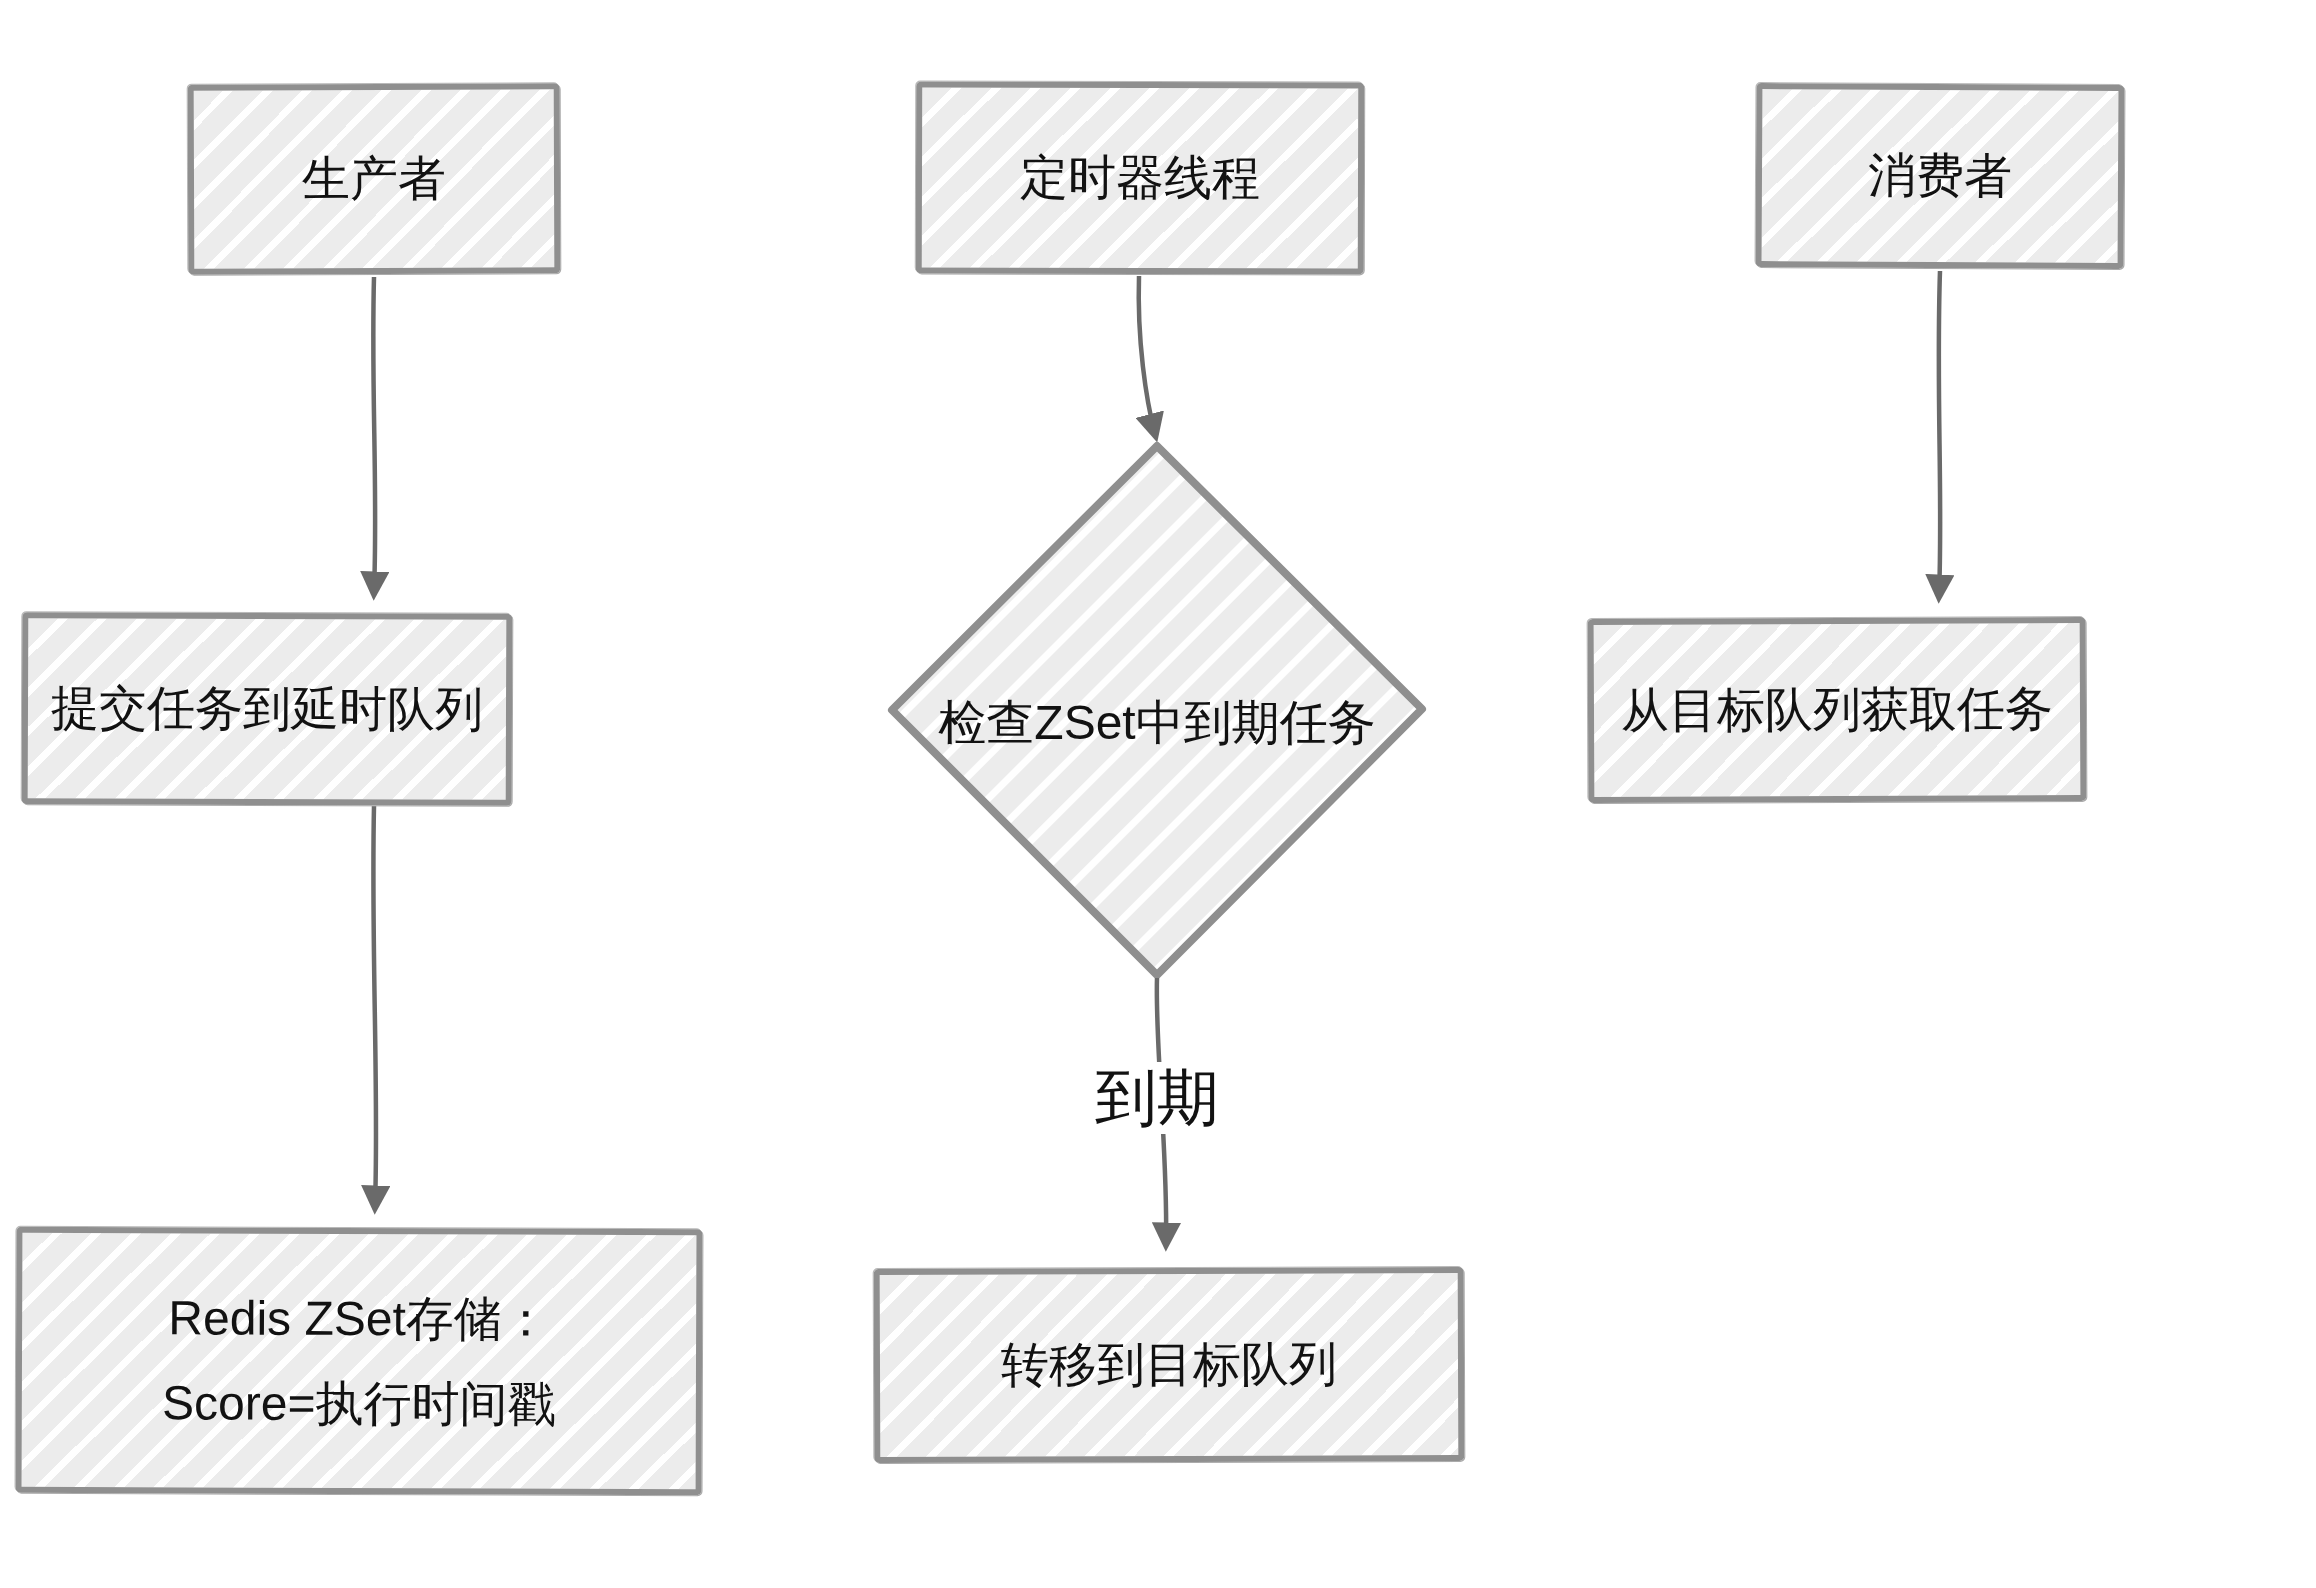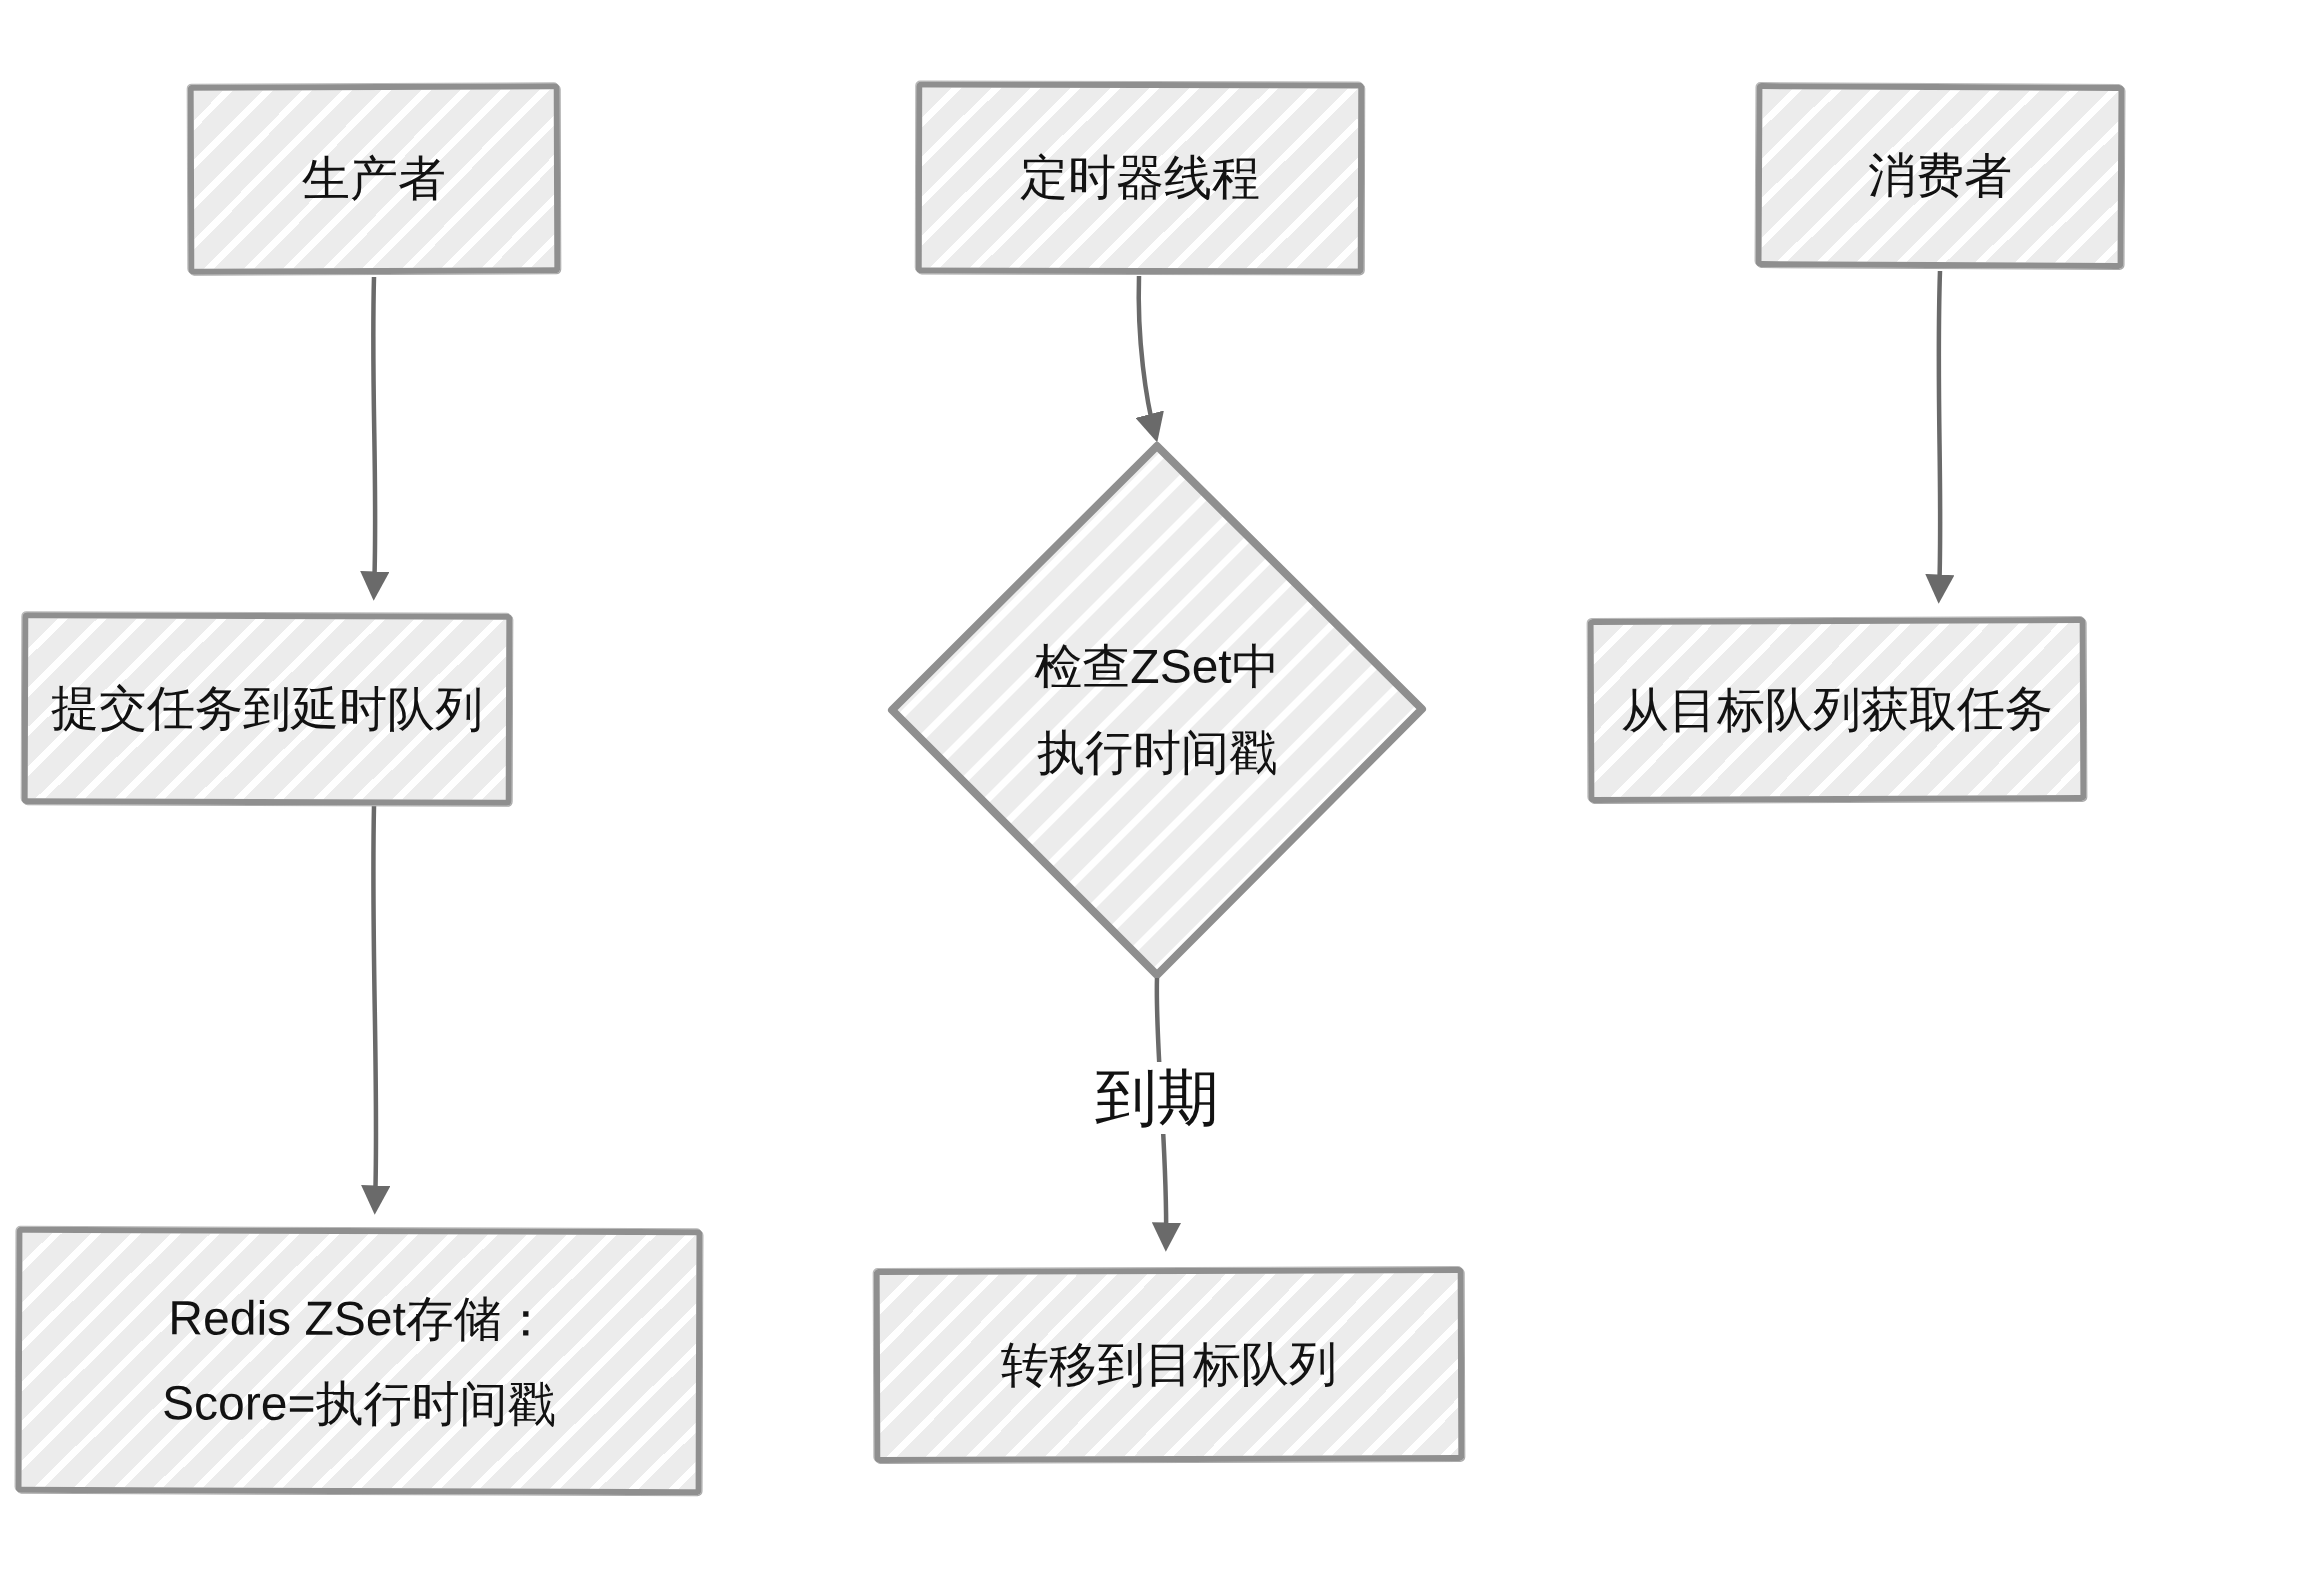--- a/index.html
+++ b/index.html
@@ -44,25 +44,25 @@
   .n-timer    { left: 916px; top: 82px;  width: 448px; height: 192px; transform: rotate(0.15deg); }
   .n-consumer { left: 1756px; top: 84px; width: 368px; height: 184px; transform: rotate(0.3deg); }
   .n-submit   { left: 22px;  top: 613px; width: 490px; height: 192px; transform: rotate(0.2deg); }
   .n-fetch    { left: 1588px; top: 618px; width: 498px; height: 184px; transform: rotate(-0.25deg); }
   .n-zset     { left: 16px;  top: 1228px; width: 686px; height: 266px; transform: rotate(0.2deg); }
   .n-transfer { left: 874px; top: 1268px; width: 590px; height: 194px; transform: rotate(-0.2deg); }
 
   .diamond-text {
     position: absolute;
     left: 957px;
-    top: 575px;
+    top: 588px;
     width: 400px;
     height: 270px;
     display: flex;
-    flex-direction: column;
+    flex-direction: row;
     align-items: center;
     justify-content: center;
     text-align: center;
     font-size: 48px;
     line-height: 1.8;
   }
   .diamond-text span { display: block; white-space: nowrap; }
 
   .edge-label {
     position: absolute;
@@ -127,18 +127,18 @@
     <span>Redis ZSet存储：</span>
     <span>Score=执行时间戳</span>
   </div>
 
   <div class="node n-transfer">
     <span>转移到目标队列</span>
   </div>
 
   <div class="diamond-text">
     <span>检查ZSet中</span>
-    <span>执行时间戳</span>
+    <span>到期任务</span>
   </div>
 
   <div class="edge-label">到期</div>
 
 </div>
 
 </body></html>

